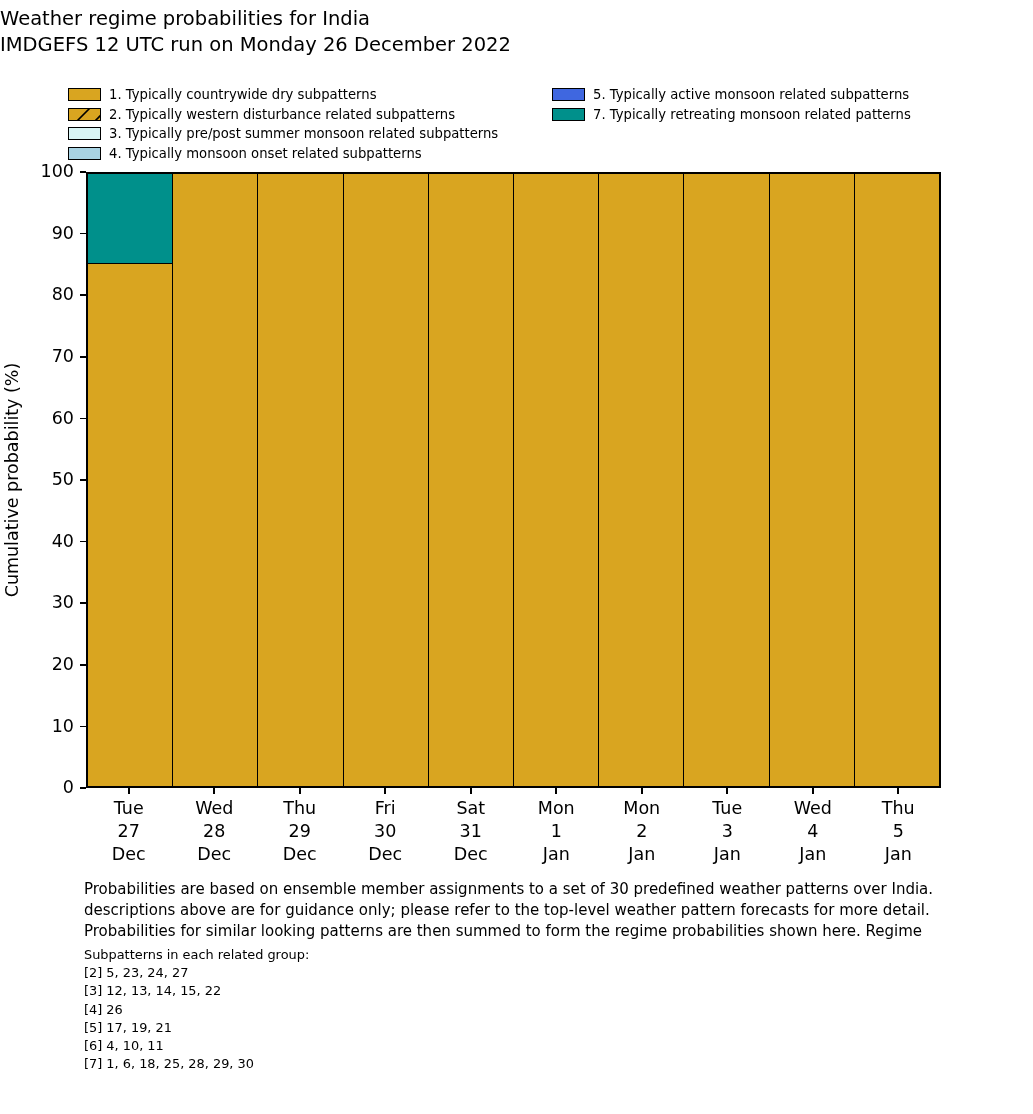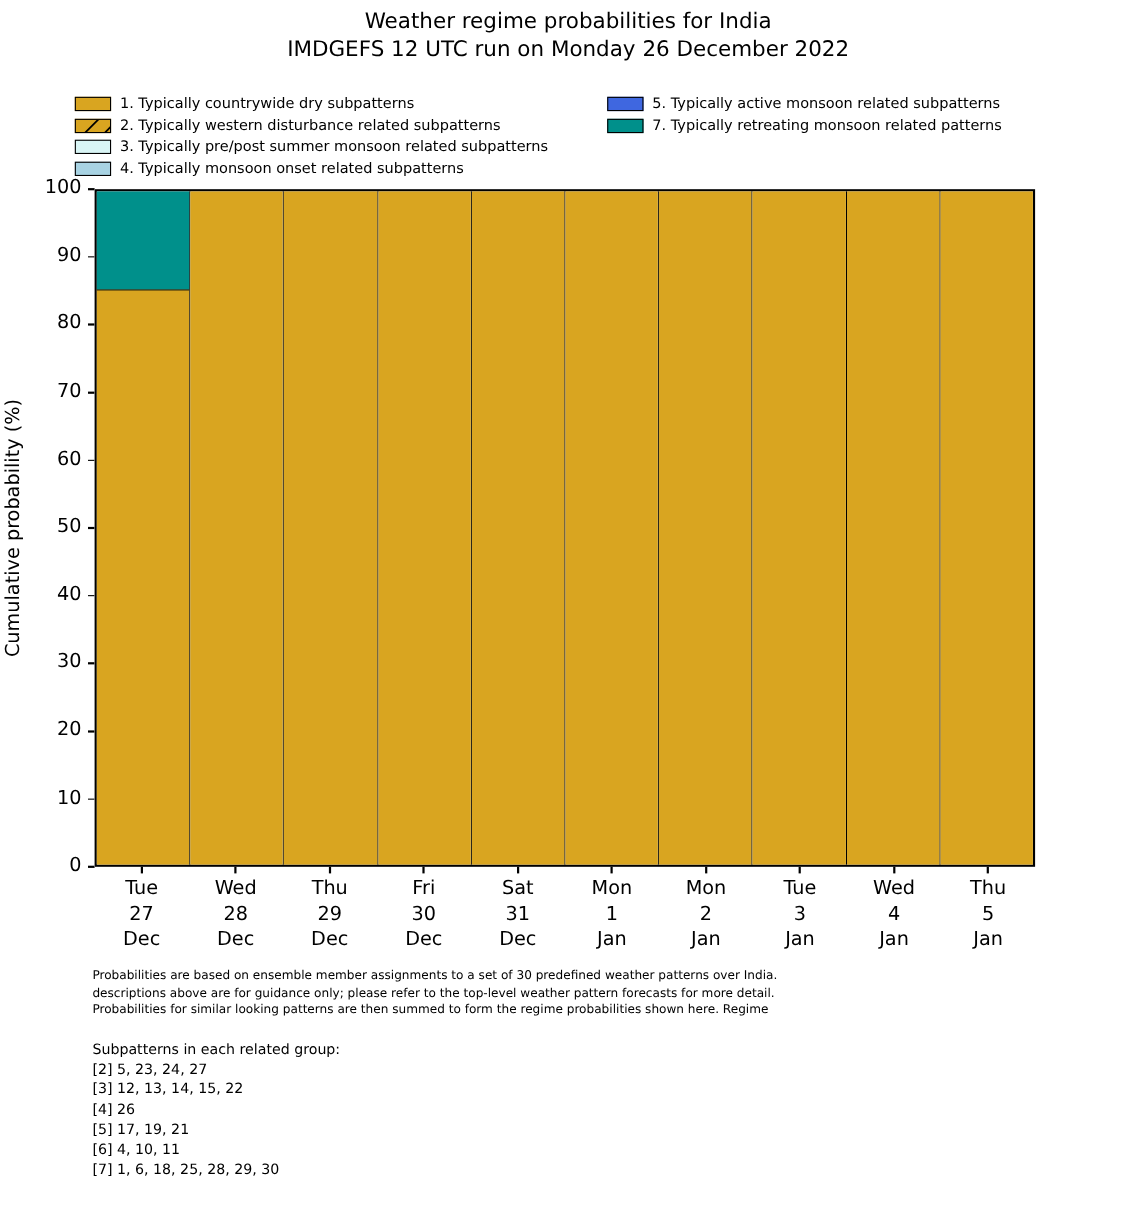--- a/index.html
+++ b/index.html
@@ -15,21 +15,21 @@
     position: relative;
     overflow: hidden;
   }
 
   
   #title-block {
     position: absolute;
     left: 0;
     top: 6px;
     width: 1033px;
-    text-align: center;
+    text-align: left;
     line-height: 1.32;
   }
   #title-block .title-line {
     font-size: 19.5px;
     font-weight: 400;
     color: #000;
     white-space: nowrap;
   }
 
   
@@ -185,21 +185,21 @@
     color: #000;
     white-space: nowrap;
   }
 
   
   #footnote {
     position: absolute;
     left: 84px;
     top: 879px;
     width: 880px;
-    font-size: 11px;
+    font-size: 15px;
     line-height: 1.41;
     color: #000;
   }
   #footnote .fn-line { white-space: nowrap; }
 
   #groups {
     position: absolute;
     left: 84px;
     top: 946px;
     width: 520px;

